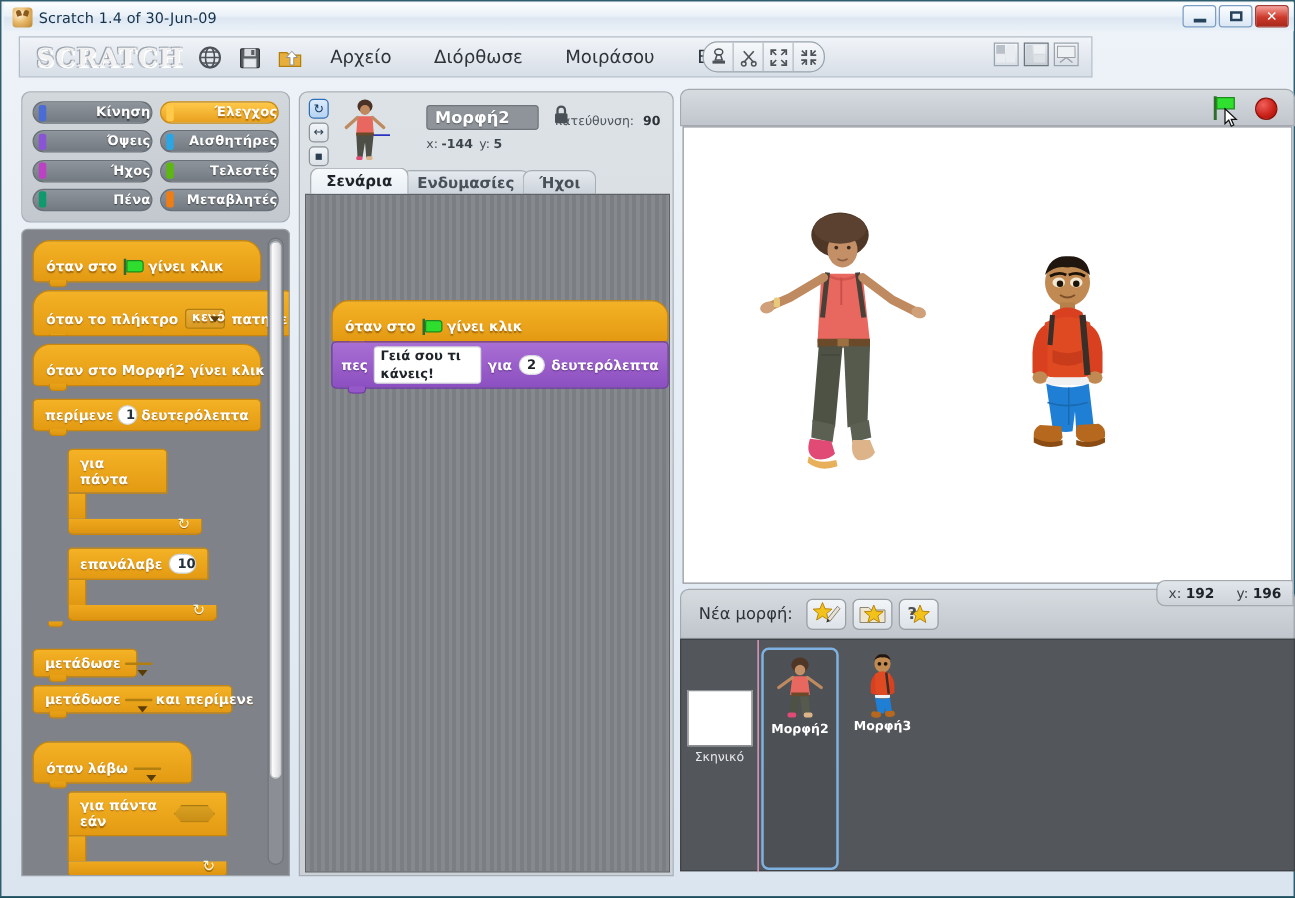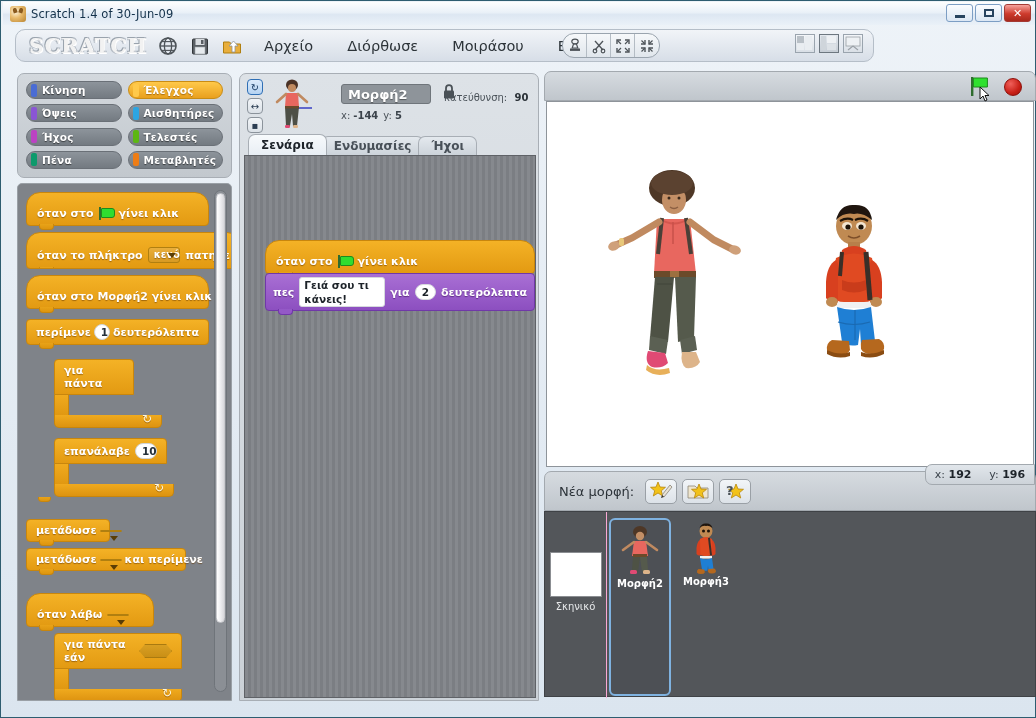--- a/index.html
+++ b/index.html
@@ -53,21 +53,21 @@
     background:linear-gradient(#f6a39c,#cd3a2c 55%,#a8281c);
     color:#fff; font-weight:bold; font-size:11px;
   }
   .wbtn .mn { width:10px; height:3px; background:#27445f; margin-top:6px; }
   .wbtn .mx { width:10px; height:8px; border:2px solid #27445f; }
 
   
   #menubar {
     position:absolute; left:14px; top:28px; width:859px; height:33px;
     background:linear-gradient(#f1f4f8,#d7dee7);
-    border:1px solid #b5bec8; border-radius:10px;
+    border:1px solid #b5bec8; border-radius:0;
     display:flex; align-items:center;
   }
   #logo {
     margin-left:13px; font-family:"DejaVu Serif", serif; font-size:20px; font-weight:bold;
     letter-spacing:1px; color:#f2f2f2;
     text-shadow:-1px -1px 0 #9aa3ad, 1px 1px 0 #fff, 1px -1px 0 #b6bdc6, -1px 1px 0 #b6bdc6;
   }
   .tb-ico { width:22px; height:22px; margin-left:10px; position:relative; flex:none; }
   #menu-items { display:flex; gap:28px; margin-left:18px; }
   .menu-item { font-size:14.5px; color:#2d3439; padding:2px 3px; }
@@ -94,21 +94,21 @@
     grid-template-columns:1fr 1fr; grid-template-rows:repeat(4,1fr);
     gap:4px 6px;
   }
   .cat {
     height:18px; border-radius:9px;
     background:linear-gradient(#8d949b,#737a81);
     border:1px solid #6a7077;
     display:flex; align-items:center; padding-left:4px;
     font-size:10.5px; color:#fff; font-weight:bold;
     text-shadow:0 1px 1px rgba(0,0,0,.55);
-    letter-spacing:.2px; white-space:nowrap; overflow:hidden;
+    letter-spacing:.2px; white-space:nowrap; overflow:hidden;justify-content:space-between;
   }
   .cat .swatch { width:6px; height:13px; border-radius:2px; margin-right:5px; flex:none; }
   .cat.sel {
     background:linear-gradient(#ffc94a,#e9a01e);
     border-color:#c98c14; color:#fff;
     text-shadow:0 1px 1px rgba(120,70,0,.6);
   }
   .cat.sel .swatch { background:#ffc94a !important; }
 
   #palette {

